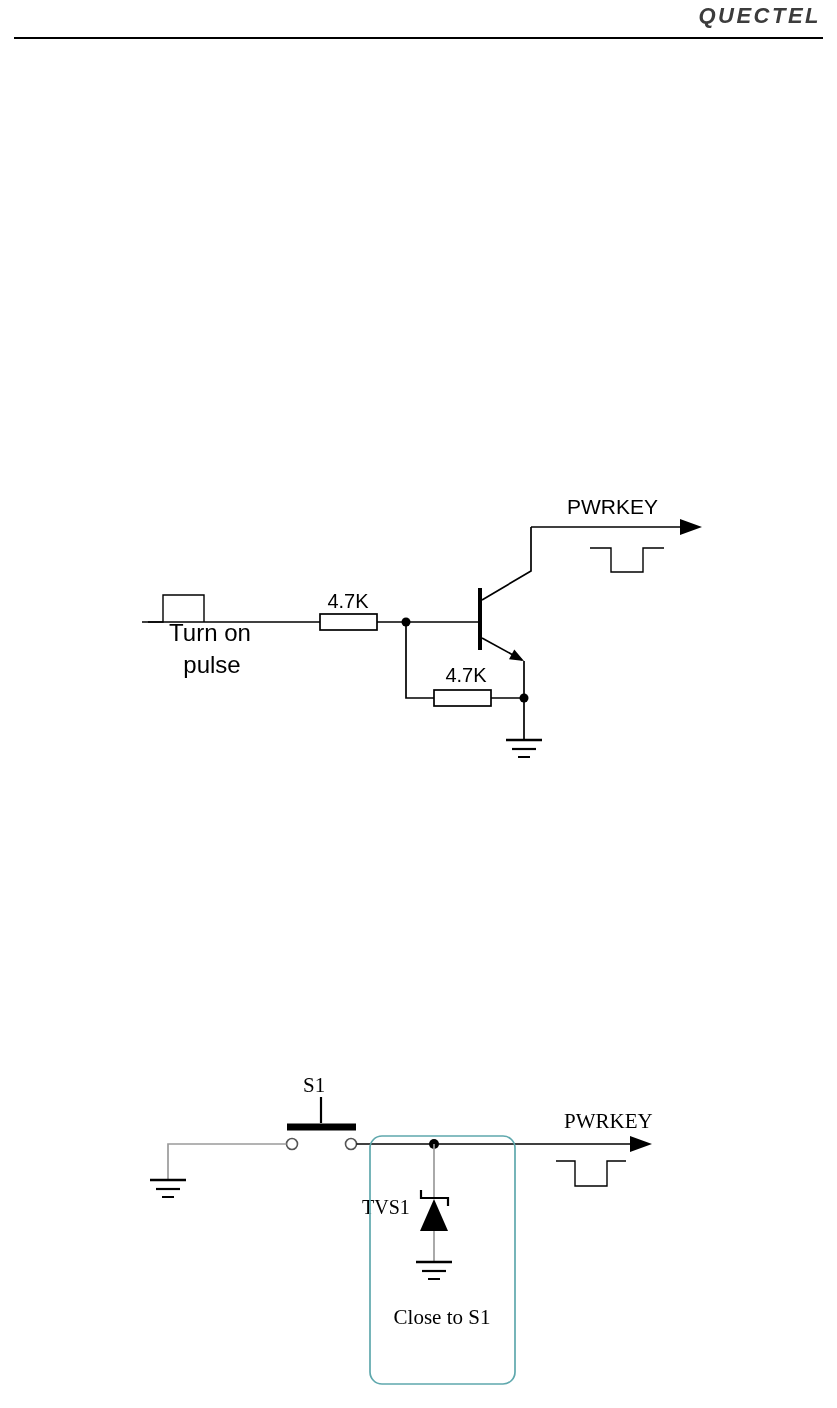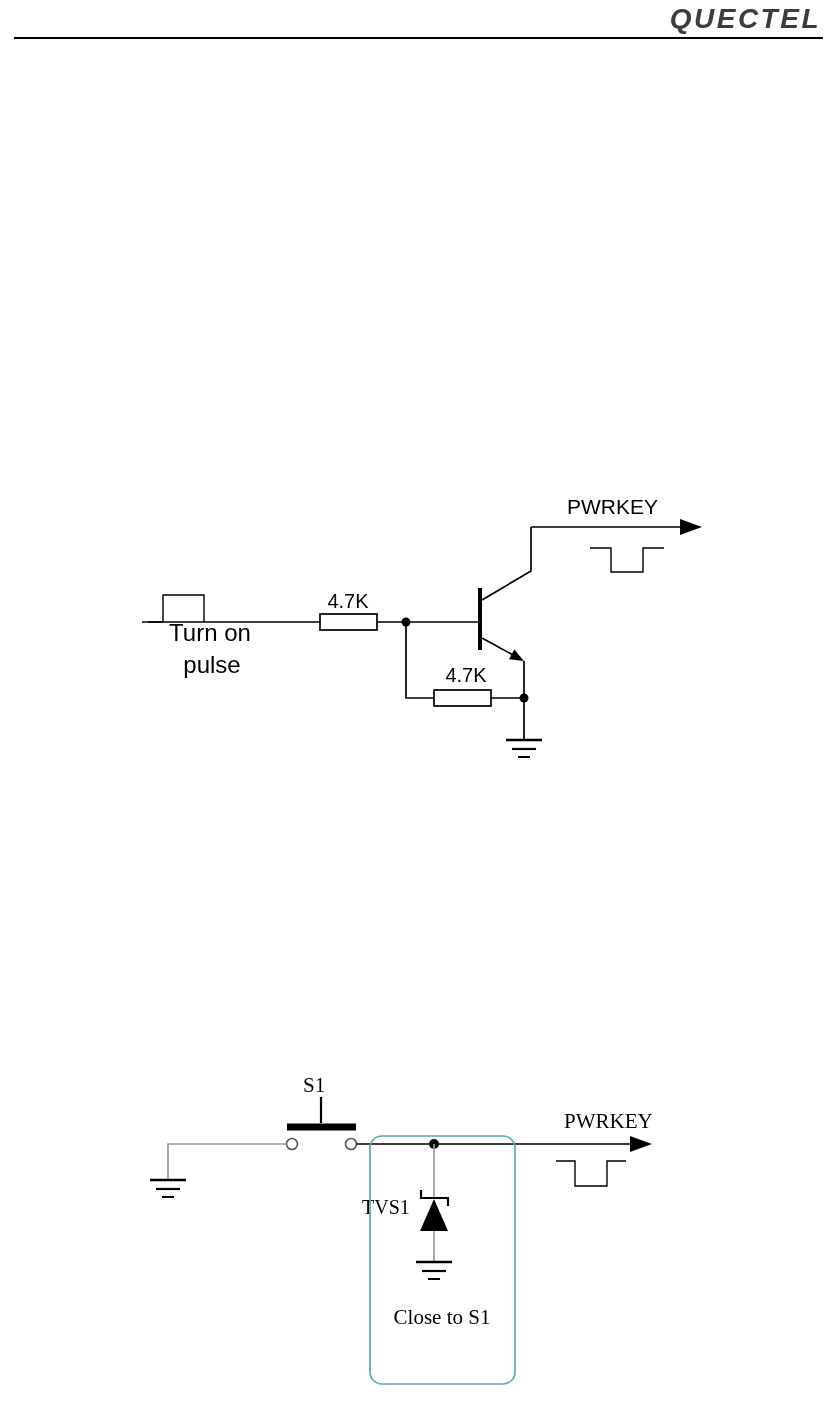--- a/index.html
+++ b/index.html
@@ -9,21 +9,21 @@
     --logo-gray:#3c3c3c;
   }
   html,body{margin:0;padding:0;background:#ffffff;}
   .page{
     position:relative;width:837px;height:1408px;background:#ffffff;
     font-family:"Liberation Sans",sans-serif;overflow:hidden;
   }
   .logo{
     position:absolute;top:3px;right:16px;
     font-family:"Liberation Sans",sans-serif;
-    font-style:italic;font-weight:bold;font-size:28px;
+    font-style:italic;font-weight:bold;font-size:22px;
     letter-spacing:2.5px;color:var(--logo-gray);
   }
   .header-rule{
     position:absolute;top:37px;left:14px;right:14px;height:2px;
     background:var(--line-black);
   }
   svg.schematic{position:absolute;top:0;left:0;}
   .wire{stroke:var(--line-black);stroke-width:1.7;fill:none;}
   .wire-thin{stroke-width:1.4;}
   .gray-wire{stroke:var(--wire-gray);stroke-width:1.7;fill:none;}

